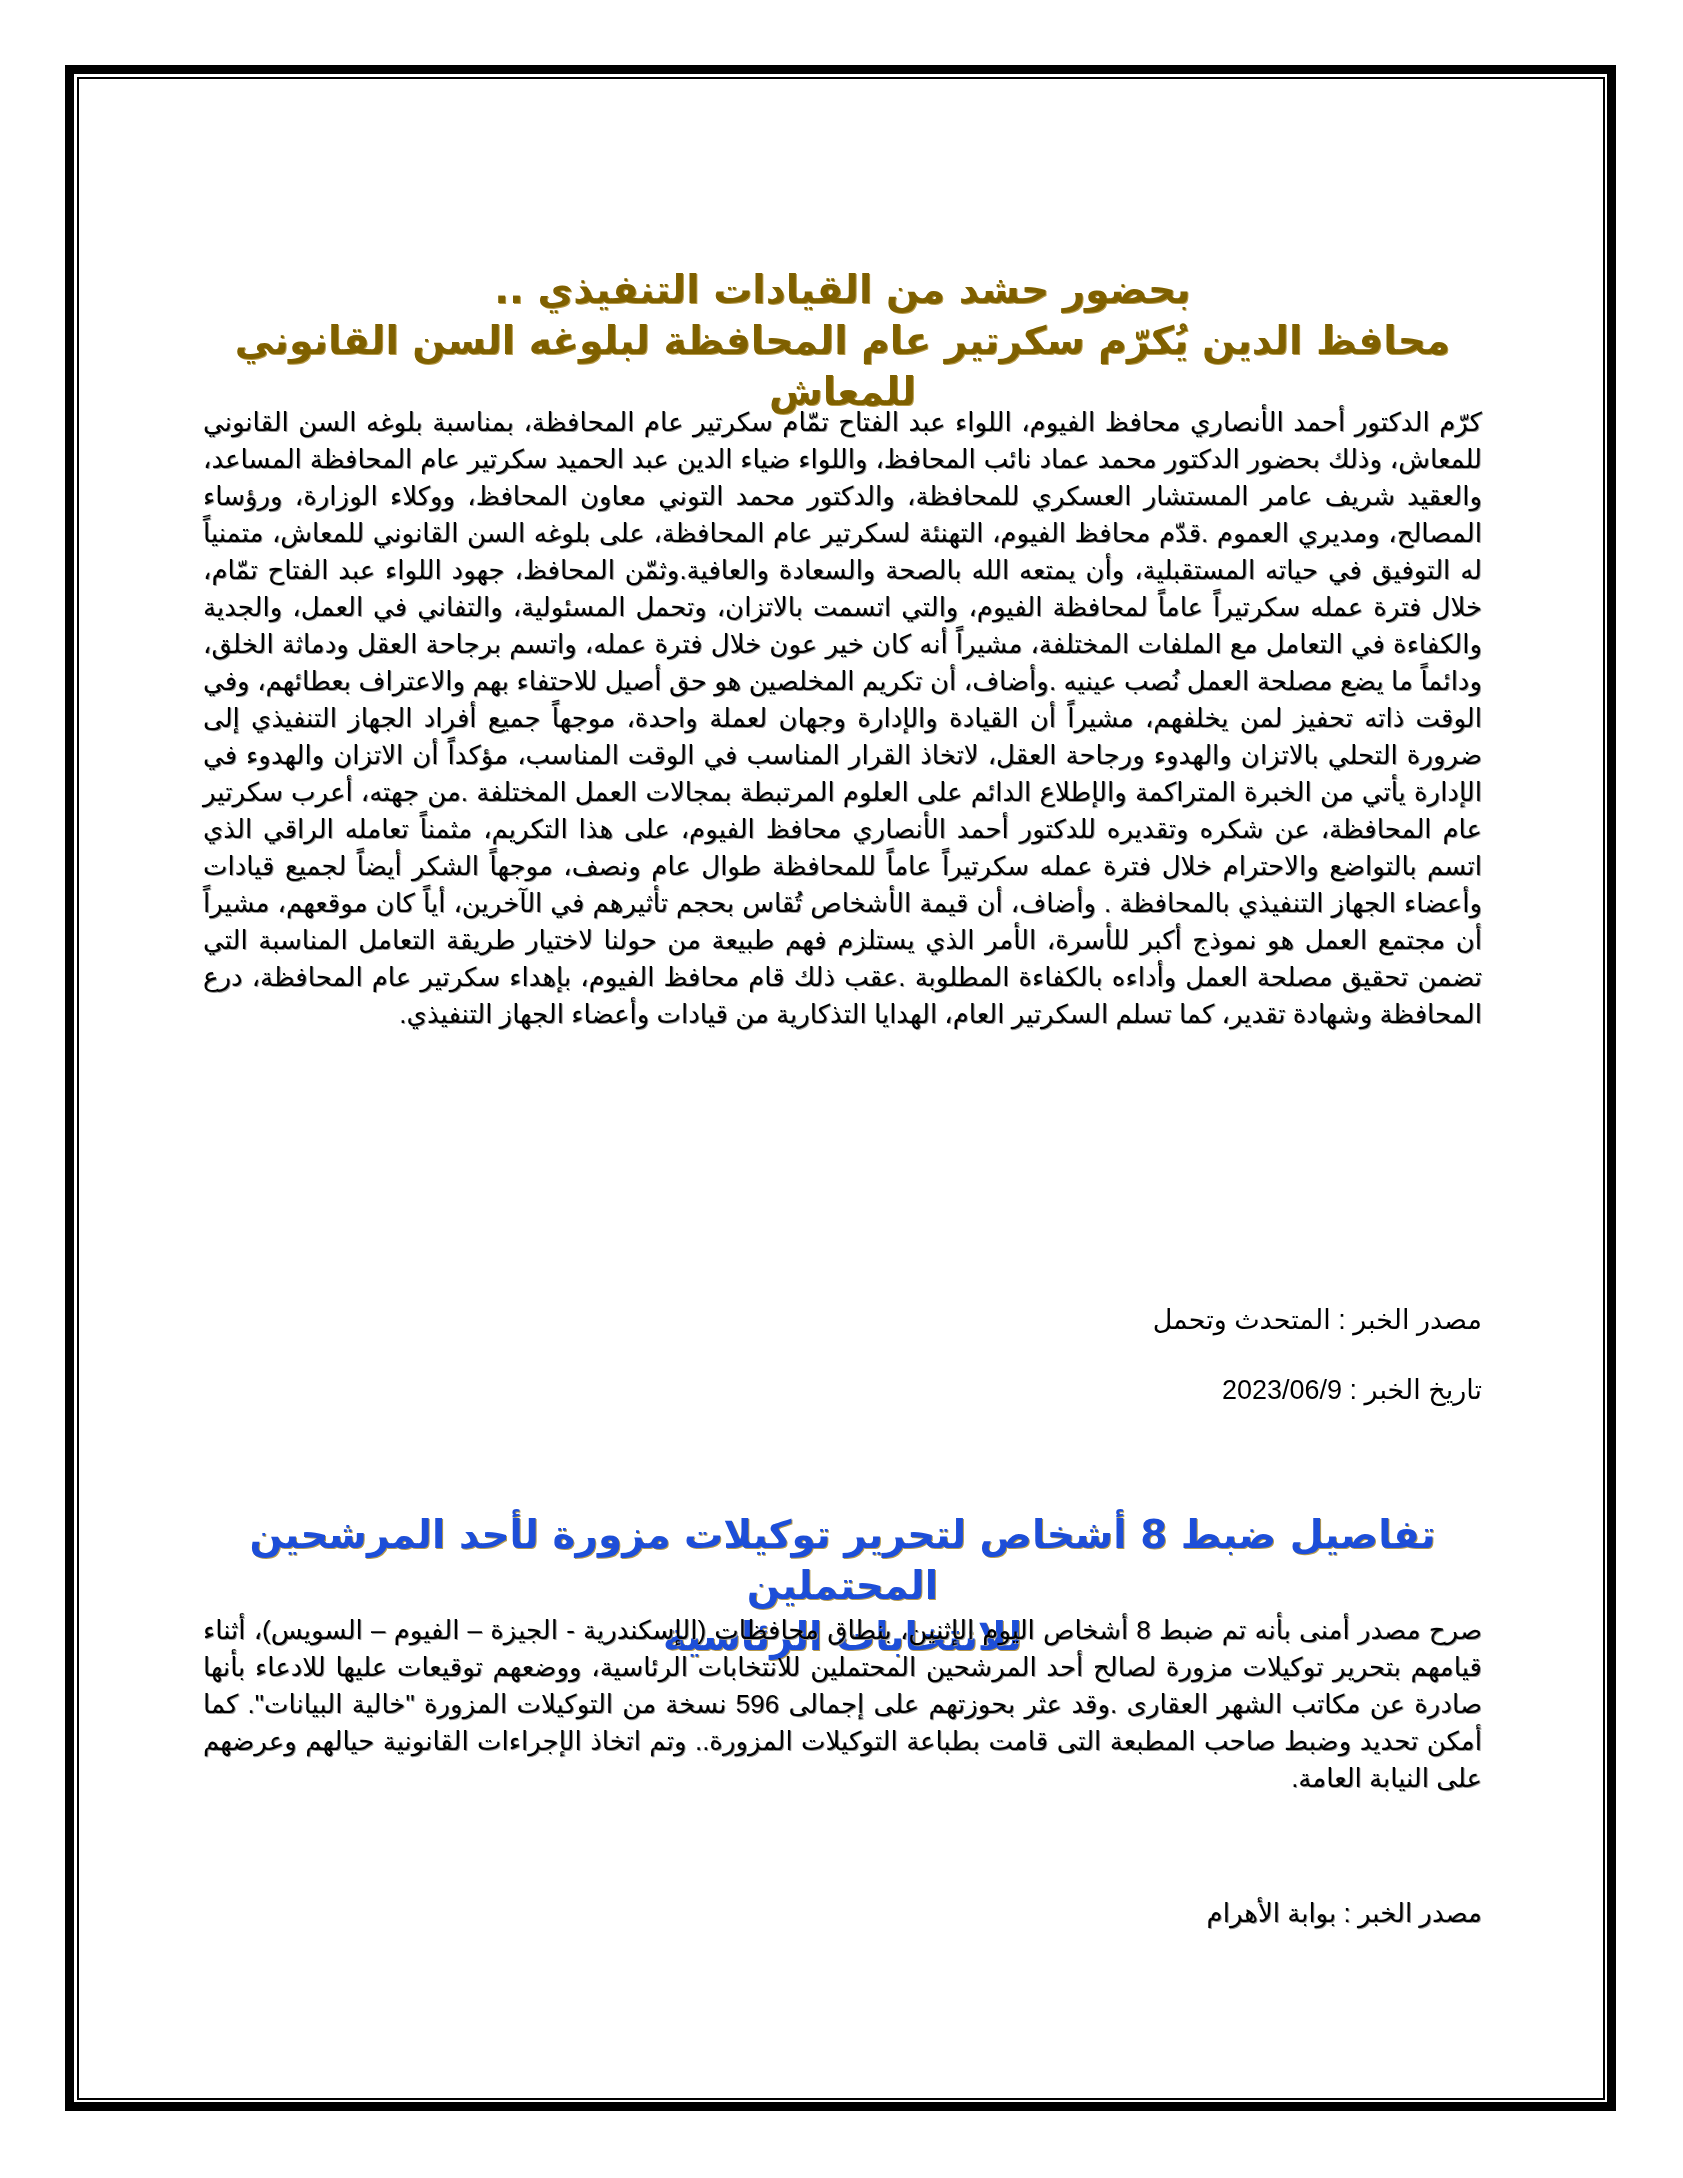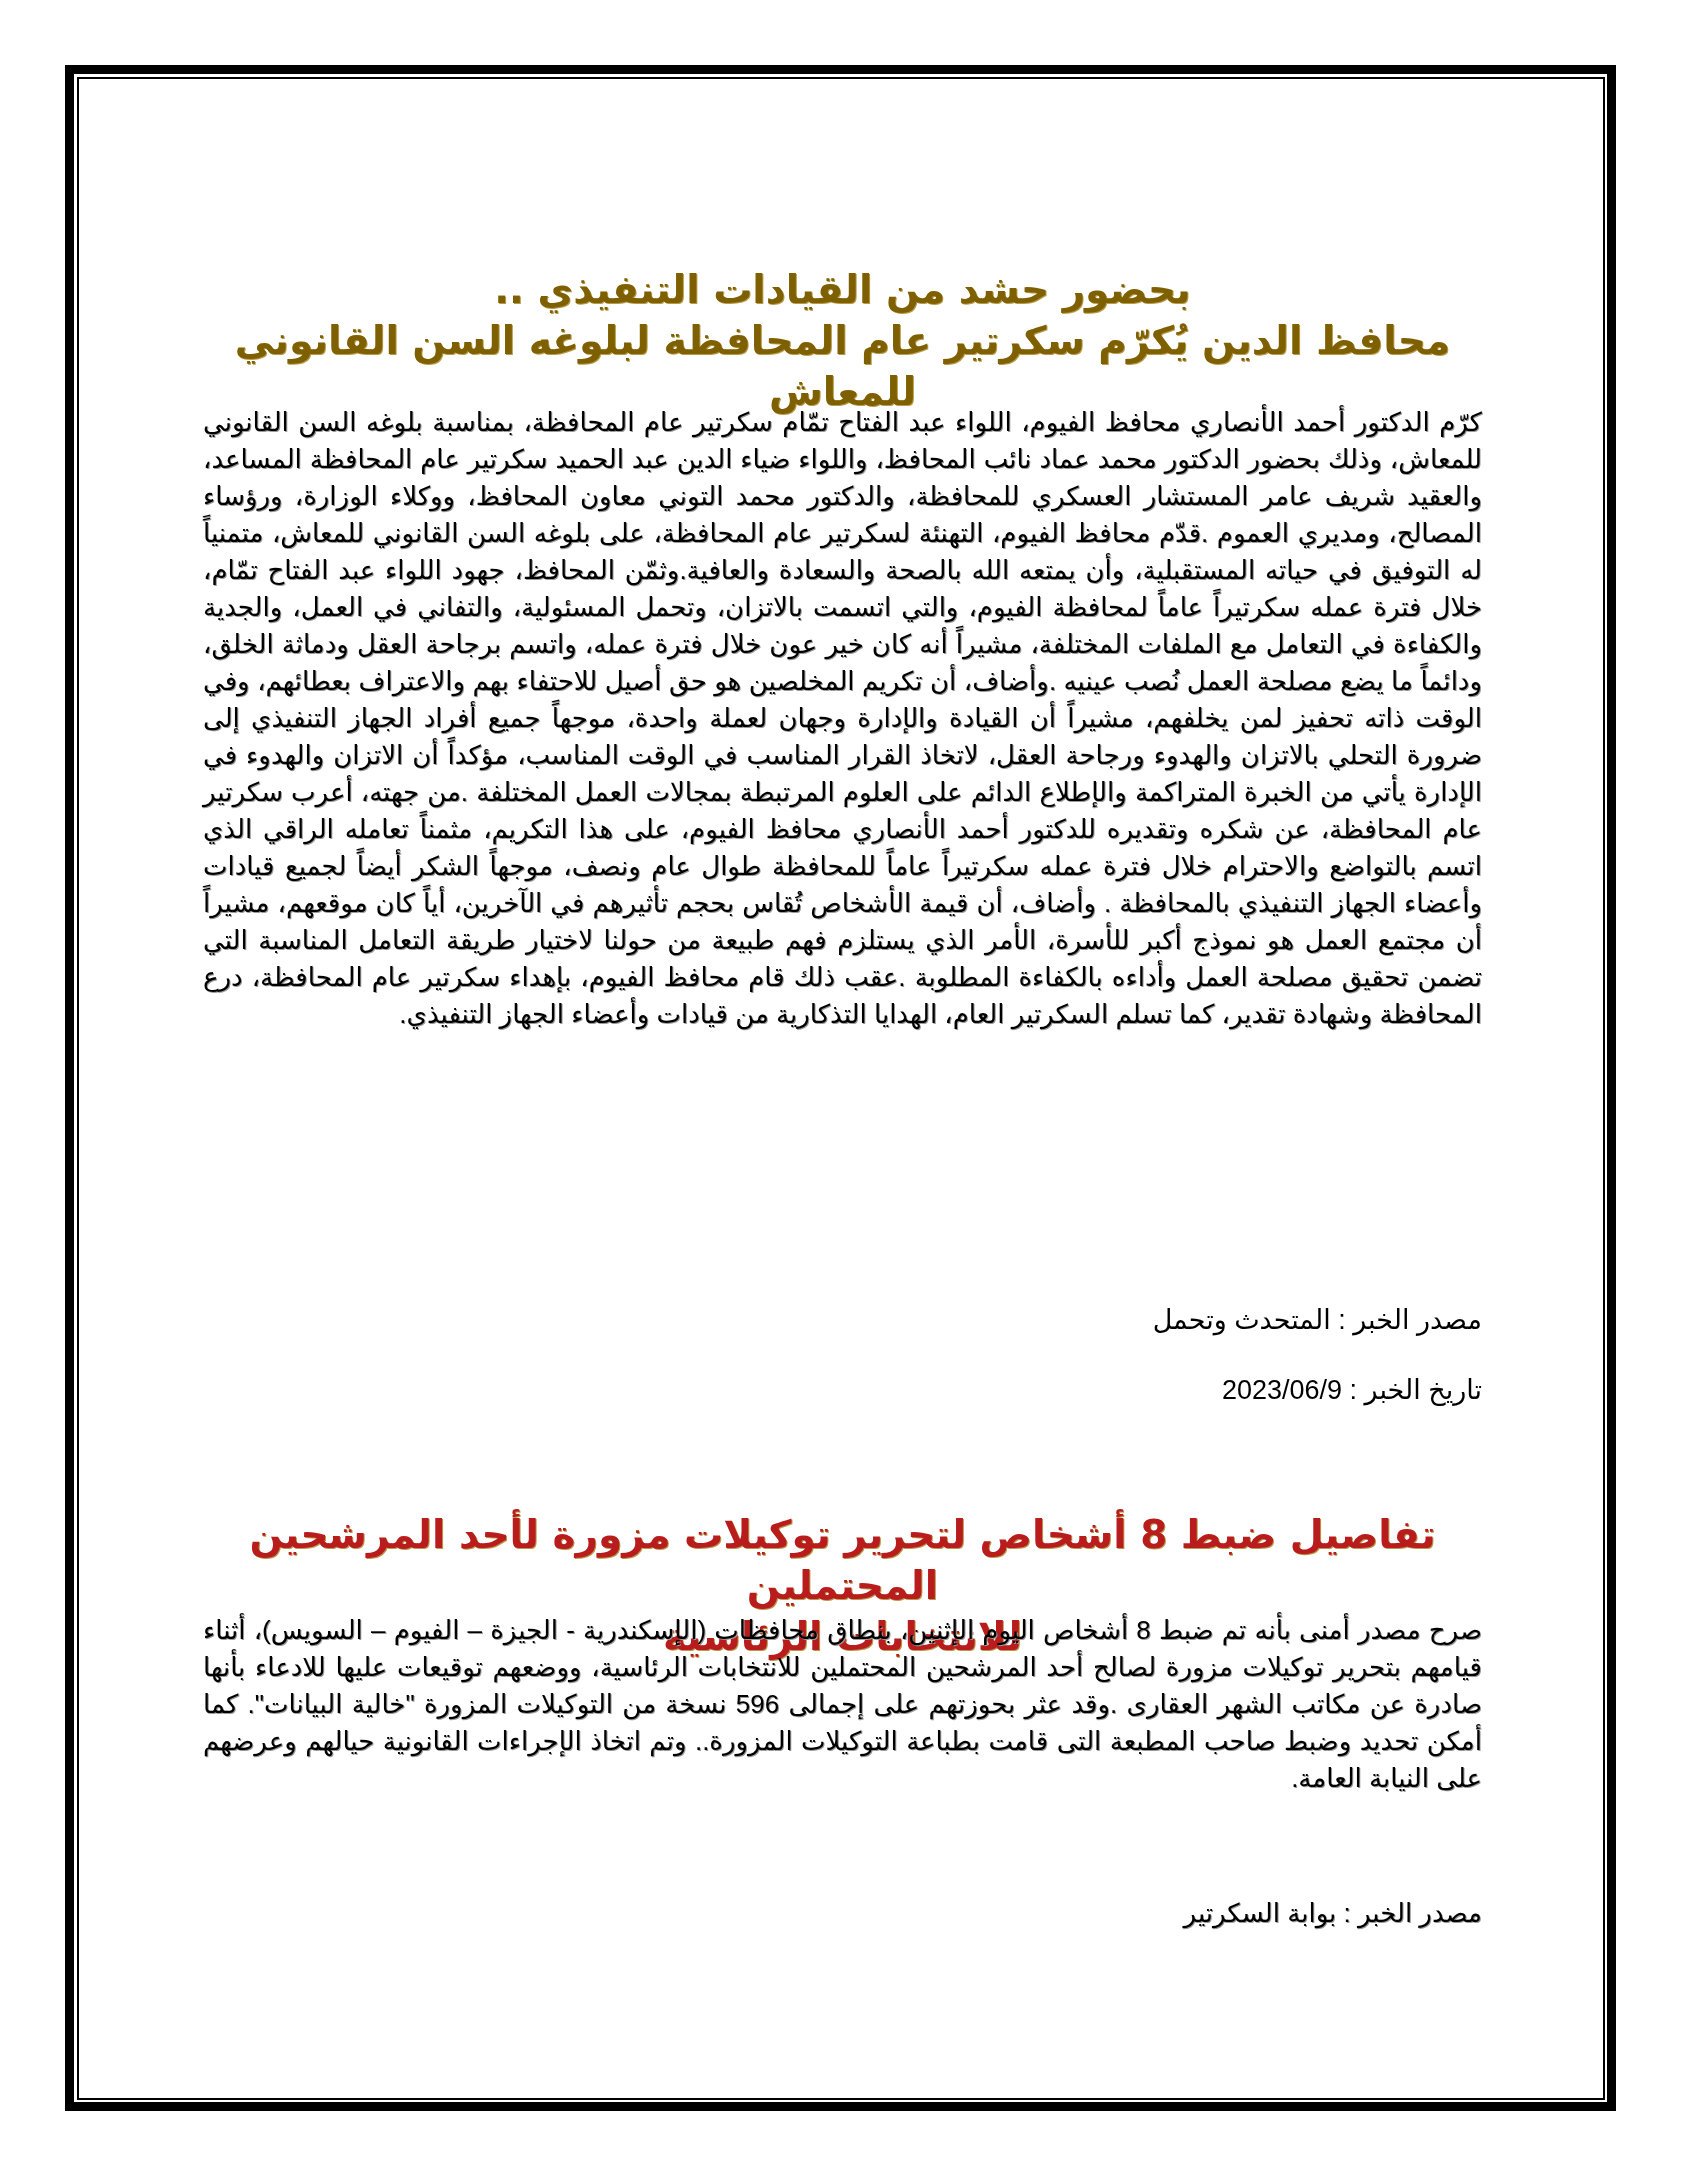--- a/index.html
+++ b/index.html
@@ -60,26 +60,26 @@
   <p class="meta m1">
     <span>مصدر الخبر :</span>
     <span>المتحدث وتحمل</span>
   </p>
 
   <p class="meta m2">
     <span>تاريخ الخبر :</span>
     <span class="val" dir="ltr">2023/06/9</span>
   </p>
 
-  <h2 class="headline h2" style="color: #b91c1c;">
+  <h2 class="headline h2" style="color: #1d4ed8;">
     <span class="line">تفاصيل ضبط 8 أشخاص لتحرير توكيلات مزورة لأحد المرشحين المحتملين</span>
     <span class="line">للانتخابات الرئاسية</span>
   </h2>
 
   <p class="body-text b2">صرح مصدر أمنى بأنه تم ضبط 8 أشخاص اليوم الإثنين، بنطاق محافظات (الإسكندرية - الجيزة – الفيوم – السويس)، أثناء قيامهم بتحرير توكيلات مزورة لصالح أحد المرشحين المحتملين للانتخابات الرئاسية، ووضعهم توقيعات عليها للادعاء بأنها صادرة عن مكاتب الشهر العقارى .وقد عثر بحوزتهم على إجمالى 596 نسخة من التوكيلات المزورة "خالية البيانات". كما أمكن تحديد وضبط صاحب المطبعة التى قامت بطباعة التوكيلات المزورة.. وتم اتخاذ الإجراءات القانونية حيالهم وعرضهم على النيابة العامة.</p>
 
   <p class="meta m3">
     <span>مصدر الخبر :</span>
-    <span>بوابة السكرتير</span>
+    <span>بوابة الأهرام</span>
   </p>
 
 </div>
 
 
 </body></html>

